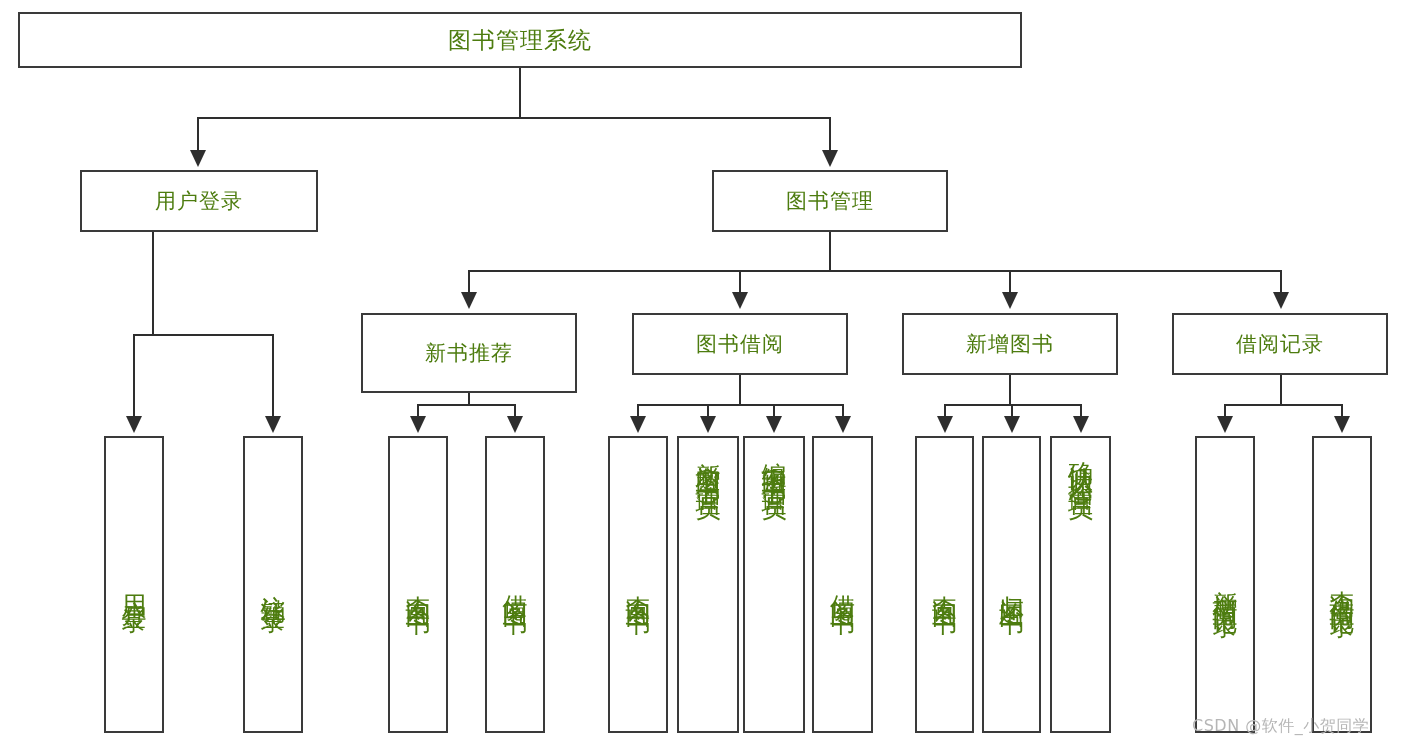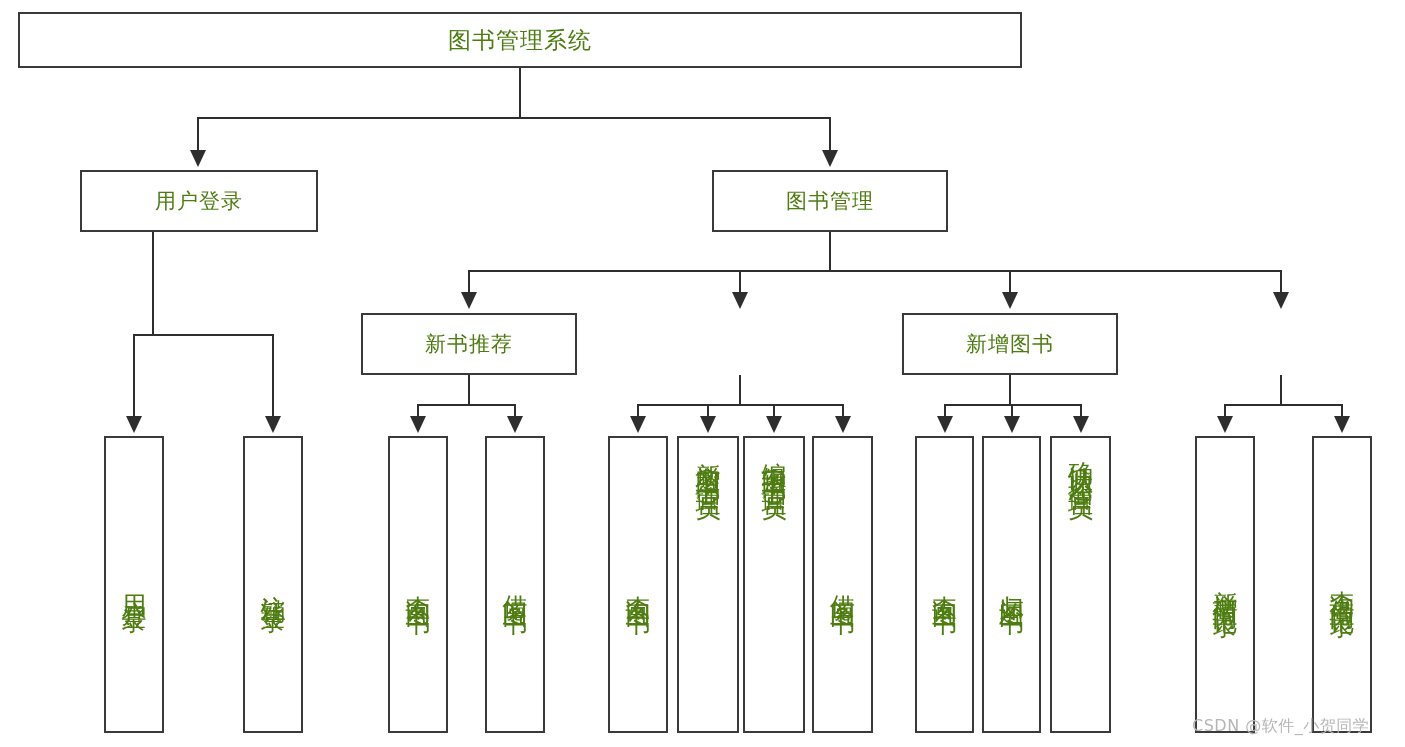--- a/index.html
+++ b/index.html
@@ -159,26 +159,32 @@
     <span class="label">图书管理系统</span>
   </div>
 
   <div class="node branch" style="left:80px; top:170px; width:238px; height:62px;">
     <span class="label">用户登录</span>
   </div>
   <div class="node branch" style="left:712px; top:170px; width:236px; height:62px;">
     <span class="label">图书管理</span>
   </div>
 
-  <div class="node branch" style="left:361px; top:313px; width:216px; height:62px;text-align:center;">
+  <div class="node branch" style="left:361px; top:313px; width:216px; height:80px;text-align:center;">
     <span class="label">新书推荐</span>
+  </div>
+  <div class="node branch" style="left:632px; top:313px; width:216px; height:62px;">
+    <span class="label">图书借阅</span>
   </div>
   <div class="node branch" style="left:902px; top:313px; width:216px; height:62px;">
     <span class="label">新增图书</span>
   </div>
+  <div class="node branch" style="left:1172px; top:313px; width:216px; height:62px;">
+    <span class="label">借阅记录</span>
+  </div>
 
   <div class="node leaf mid" style="left:104px; top:436px; width:60px; height:297px;">
     <span class="label">用户登录</span>
   </div>
   <div class="node leaf mid" style="left:243px; top:436px; width:60px; height:297px;">
     <span class="label">注销登录</span>
   </div>
 
   <div class="node leaf mid" style="left:388px; top:436px; width:60px; height:297px;">
     <span class="label">查询图书</span>

